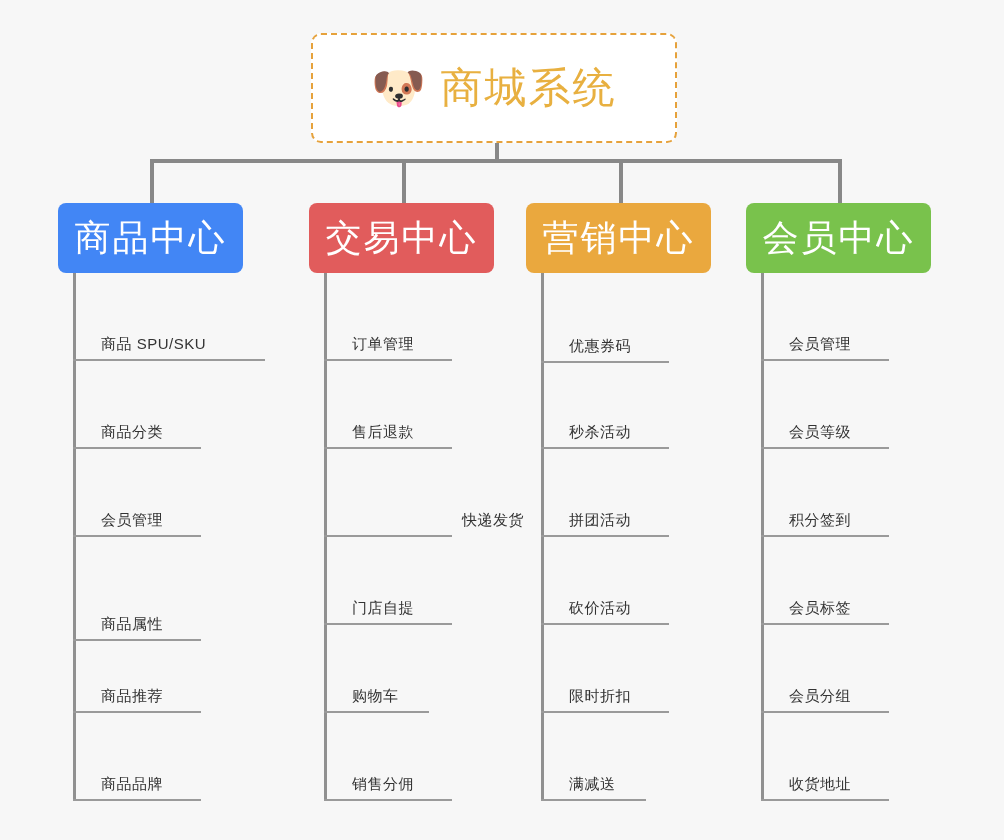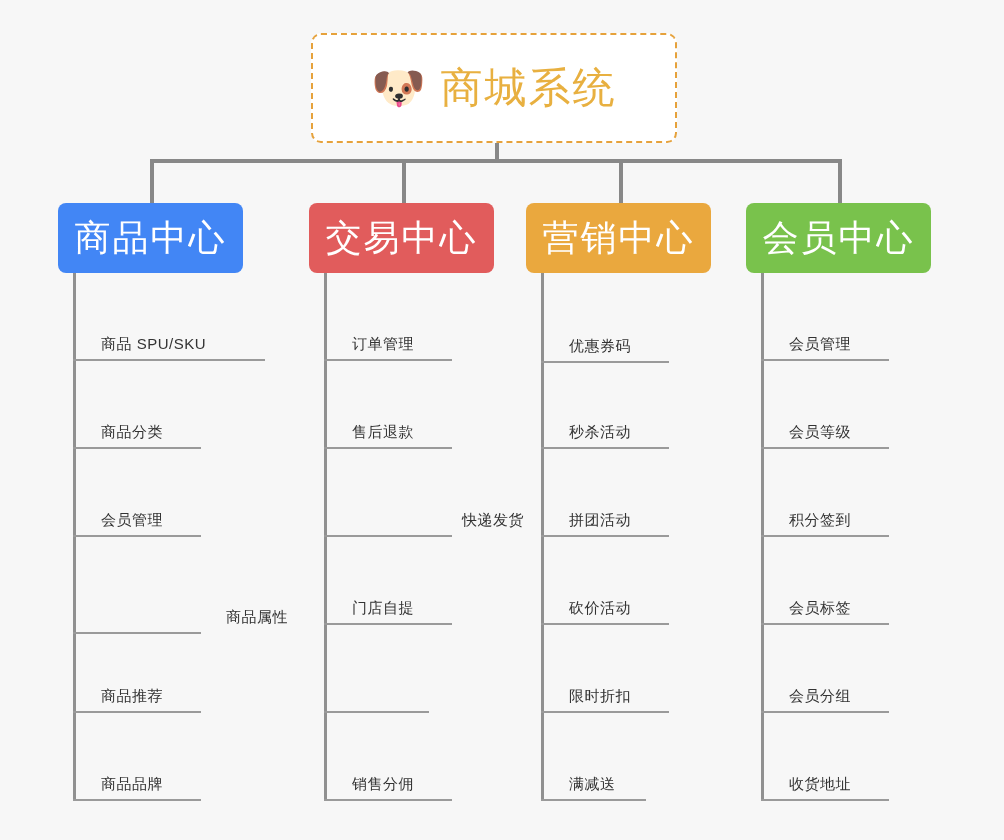--- a/index.html
+++ b/index.html
@@ -151,21 +151,21 @@
         <div class="leaf-underline" style="background: rgb(154, 154, 154); width: 192px;"></div>
       </div>
       <div class="leaf-item" style="top: 88px; width: 100%;">
         <span class="leaf-text" style="color: rgb(51, 51, 51);">商品分类</span>
         <div class="leaf-underline" style="background: rgb(154, 154, 154); width: 128px;"></div>
       </div>
       <div class="leaf-item" style="top: 176px; width: 100%;">
         <span class="leaf-text" style="color: rgb(51, 51, 51);">会员管理</span>
         <div class="leaf-underline" style="background: rgb(154, 154, 154); width: 128px;"></div>
       </div>
-      <div class="leaf-item" style="top: 273px; width: 100%; justify-content: flex-end;">
+      <div class="leaf-item" style="top: 280px; width: 100%;">
         <span class="leaf-text" style="color: rgb(51, 51, 51);">商品属性</span>
         <div class="leaf-underline" style="background: rgb(154, 154, 154); width: 128px;"></div>
       </div>
       <div class="leaf-item" style="top: 352px; width: 100%;">
         <span class="leaf-text" style="color: rgb(51, 51, 51);">商品推荐</span>
         <div class="leaf-underline" style="background: rgb(154, 154, 154); width: 128px;"></div>
       </div>
       <div class="leaf-item" style="top: 440px; width: 100%;">
         <span class="leaf-text" style="color: rgb(51, 51, 51);">商品品牌</span>
         <div class="leaf-underline" style="background: rgb(154, 154, 154); width: 128px;"></div>
@@ -183,20 +183,21 @@
       </div>
       <div class="leaf-item" style="top: 176px; width: 100%; justify-content: flex-end;">
         <span class="leaf-text" style="color: rgb(51, 51, 51);">快递发货</span>
         <div class="leaf-underline" style="background: rgb(154, 154, 154); width: 128px;"></div>
       </div>
       <div class="leaf-item" style="top: 264px; width: 100%;">
         <span class="leaf-text" style="color: rgb(51, 51, 51);">门店自提</span>
         <div class="leaf-underline" style="background: rgb(154, 154, 154); width: 128px;"></div>
       </div>
       <div class="leaf-item" style="top: 352px; width: 100%;">
+        <span class="leaf-text" style="color: rgb(51, 51, 51);">购物车</span>
         <div class="leaf-underline" style="background: rgb(154, 154, 154); width: 105px;"></div>
       </div>
       <div class="leaf-item" style="top: 440px; width: 100%;">
         <span class="leaf-text" style="color: rgb(51, 51, 51);">销售分佣</span>
         <div class="leaf-underline" style="background: rgb(154, 154, 154); width: 128px;"></div>
       </div>
     </div>
   <div class="leaf-col" style="left:541px; width:200px;">
       <div class="leaf-rail" style="height: 528px; background: rgb(144, 144, 144);"></div>
       <div class="leaf-item" style="top: 2px; width: 100%;">

